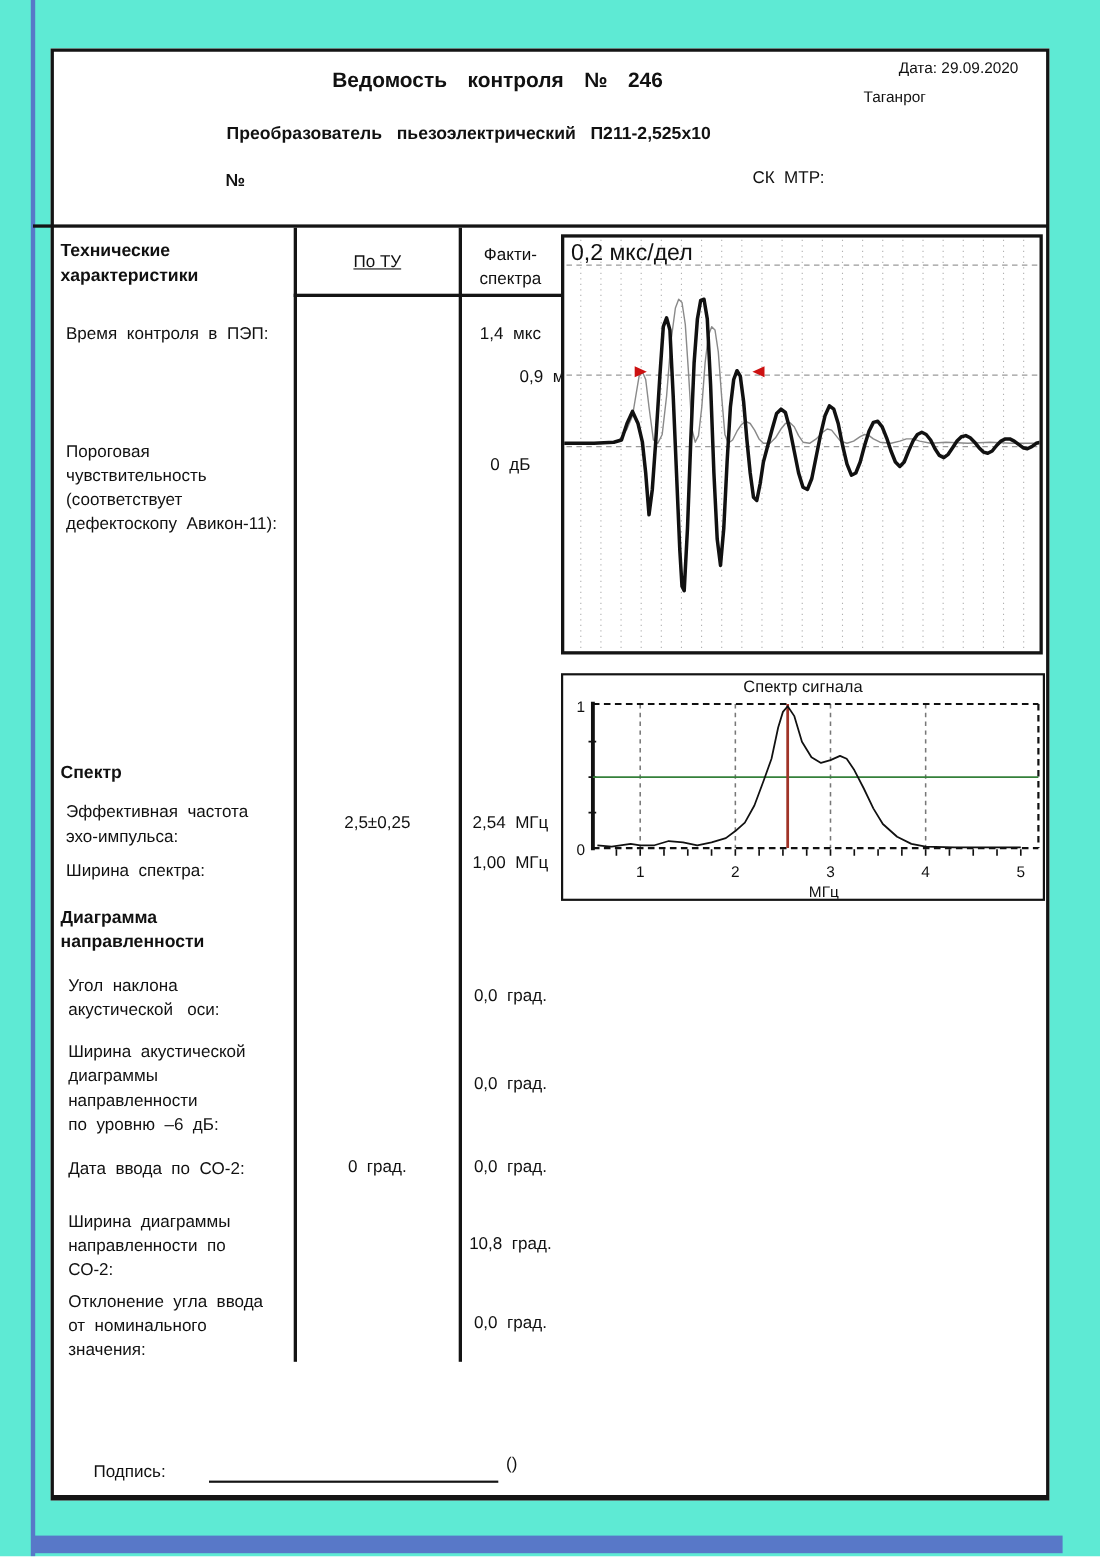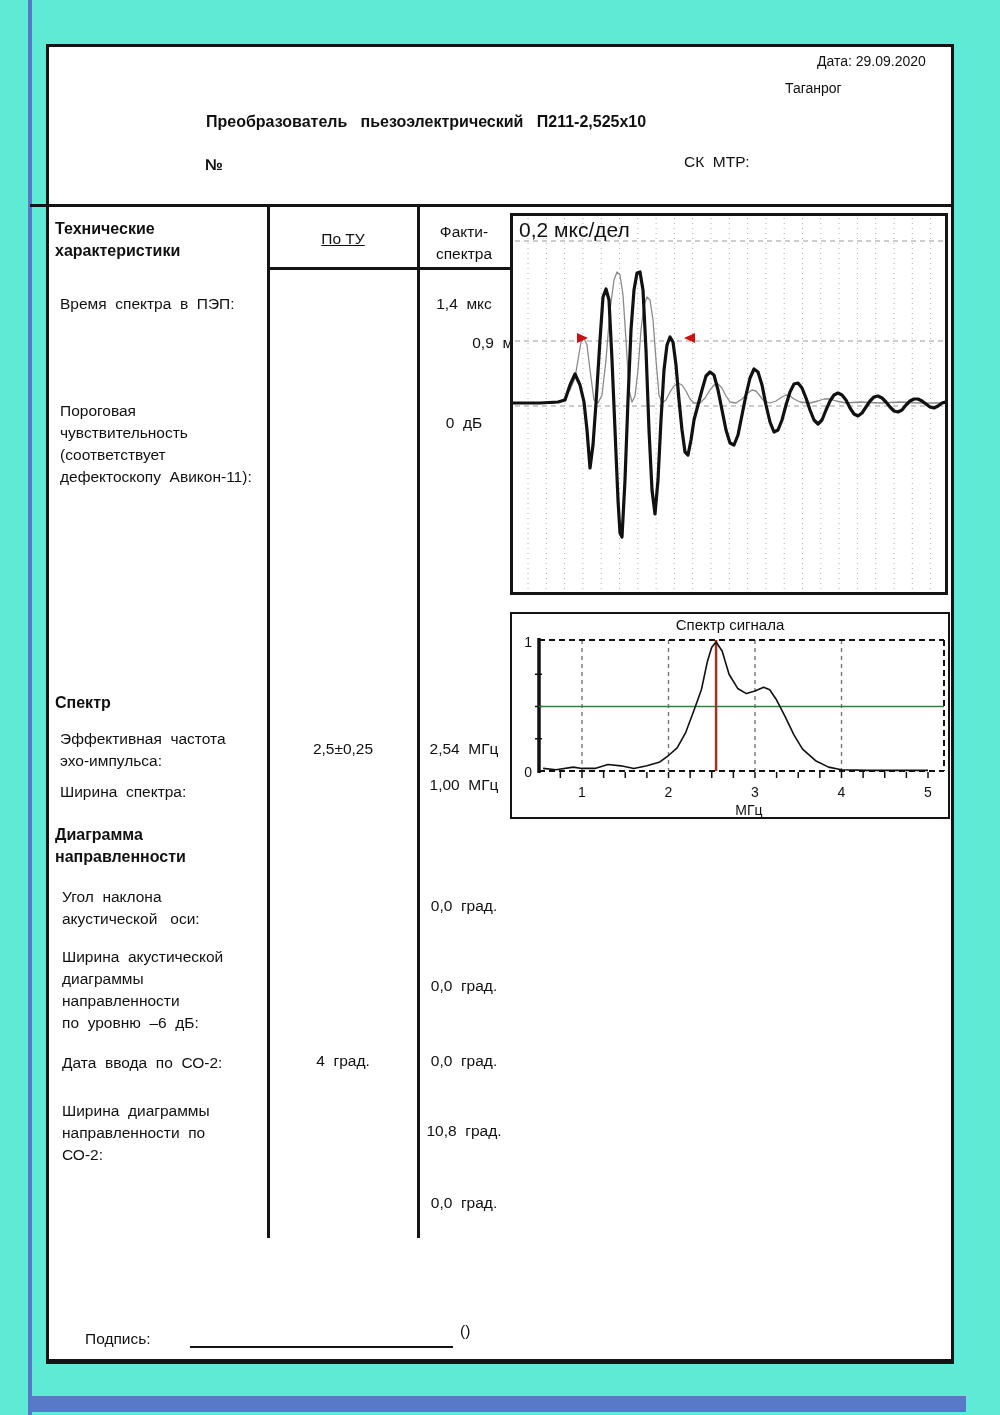--- a/index.html
+++ b/index.html
@@ -31,37 +31,38 @@
 <body>
 
 <div class="page">
 
   <div class="accent-left" style="background: rgb(88, 120, 200);"></div>
   <div class="accent-bottom" style="background: rgb(88, 120, 200);"></div>
 
   <div class="frame"></div>
 
   <div class="abs t-small pre" style="left:817px;top:53px;">Дата: 29.09.2020</div>
+  <div class="abs t-title pre" style="left:302px;top:63px;">Ведомость  контроля  №  246</div>
   <div class="abs t-small pre" style="left:785px;top:80px;">Таганрог</div>
   <div class="abs t-sub pre" style="left:206px;top:113px;">Преобразователь   пьезоэлектрический   П211-2,525х10</div>
   <div class="abs t-sub pre" style="left:205px;top:156px;">№</div>
   <div class="abs t-norm pre" style="left:684px;top:151px;">СК  МТР:</div>
 
   <div class="hline" style="left:30px;top:204px;width:923px;height:3px;"></div>
   <div class="vline" style="left:267px;top:207px;width:3px;height:1031px;"></div>
   <div class="vline" style="left:417px;top:207px;width:3px;height:1031px;"></div>
   <div class="hline" style="left:267px;top:267px;width:245px;height:3px;"></div>
 
   <div class="abs t-bold pre" style="left:55px;top:218px;">Технические
 характеристики</div>
   <div class="abs t-norm val col2 pre" style="top:228px;text-decoration:underline;">По ТУ</div>
   <div class="abs t-norm val col3 pre" style="top:221px;">Факти-
 спектра</div>
 
-  <div class="abs t-norm pre" style="left:60px;top:293px;">Время  спектра  в  ПЭП:</div>
+  <div class="abs t-norm pre" style="left:60px;top:293px;">Время  контроля  в  ПЭП:</div>
   <div class="abs val col3 pre" style="top:295px;">1,4  мкс</div>
 
   <div class="abs val col3 pre" style="top:334px;padding-left:36px;">0,9  мкс</div>
 
   <div class="abs t-norm pre" style="left:60px;top:400px;">Пороговая
 чувствительность
 (соответствует
 дефектоскопу  Авикон-11):</div>
   <div class="abs val col3 pre" style="top:414px;">0  дБ</div>
 
@@ -82,28 +83,31 @@
 акустической   оси:</div>
   <div class="abs val col3 pre" style="top:897px;">0,0  град.</div>
 
   <div class="abs t-norm pre" style="left:62px;top:946px;">Ширина  акустической
 диаграммы
 направленности
 по  уровню  –6  дБ:</div>
   <div class="abs val col3 pre" style="top:977px;">0,0  град.</div>
 
   <div class="abs t-norm pre" style="left:62px;top:1052px;">Дата  ввода  по  СО-2:</div>
-  <div class="abs val col2 pre" style="top:1052px;">4  град.</div>
+  <div class="abs val col2 pre" style="top:1052px;">0  град.</div>
   <div class="abs val col3 pre" style="top:1052px;">0,0  град.</div>
 
   <div class="abs t-norm pre" style="left:62px;top:1100px;">Ширина  диаграммы
 направленности  по
 СО-2:</div>
   <div class="abs val col3 pre" style="top:1122px;">10,8  град.</div>
 
+  <div class="abs t-norm pre" style="left:62px;top:1173px;">Отклонение  угла  ввода
+от  номинального
+значения:</div>
   <div class="abs val col3 pre" style="top:1194px;">0,0  град.</div>
 
   <div class="chartbox" style="left:510px;top:213px;width:438px;height:382px;text-decoration:underline;">
     <svg id="wave-svg" width="432" height="376" viewBox="0 0 432 376">
         <line x1="15" y1="2" x2="15" y2="374" stroke="#b0b0b0" stroke-width="1" stroke-dasharray="1 4"></line>
         <line x1="33.3" y1="2" x2="33.3" y2="374" stroke="#b0b0b0" stroke-width="1" stroke-dasharray="1 4"></line>
         <line x1="51.599999999999994" y1="2" x2="51.599999999999994" y2="374" stroke="#b0b0b0" stroke-width="1" stroke-dasharray="1 4"></line>
         <line x1="69.89999999999999" y1="2" x2="69.89999999999999" y2="374" stroke="#b0b0b0" stroke-width="1" stroke-dasharray="1 4"></line>
         <line x1="88.19999999999999" y1="2" x2="88.19999999999999" y2="374" stroke="#b0b0b0" stroke-width="1" stroke-dasharray="1 4"></line>
         <line x1="106.49999999999999" y1="2" x2="106.49999999999999" y2="374" stroke="#b0b0b0" stroke-width="1" stroke-dasharray="1 4"></line>

